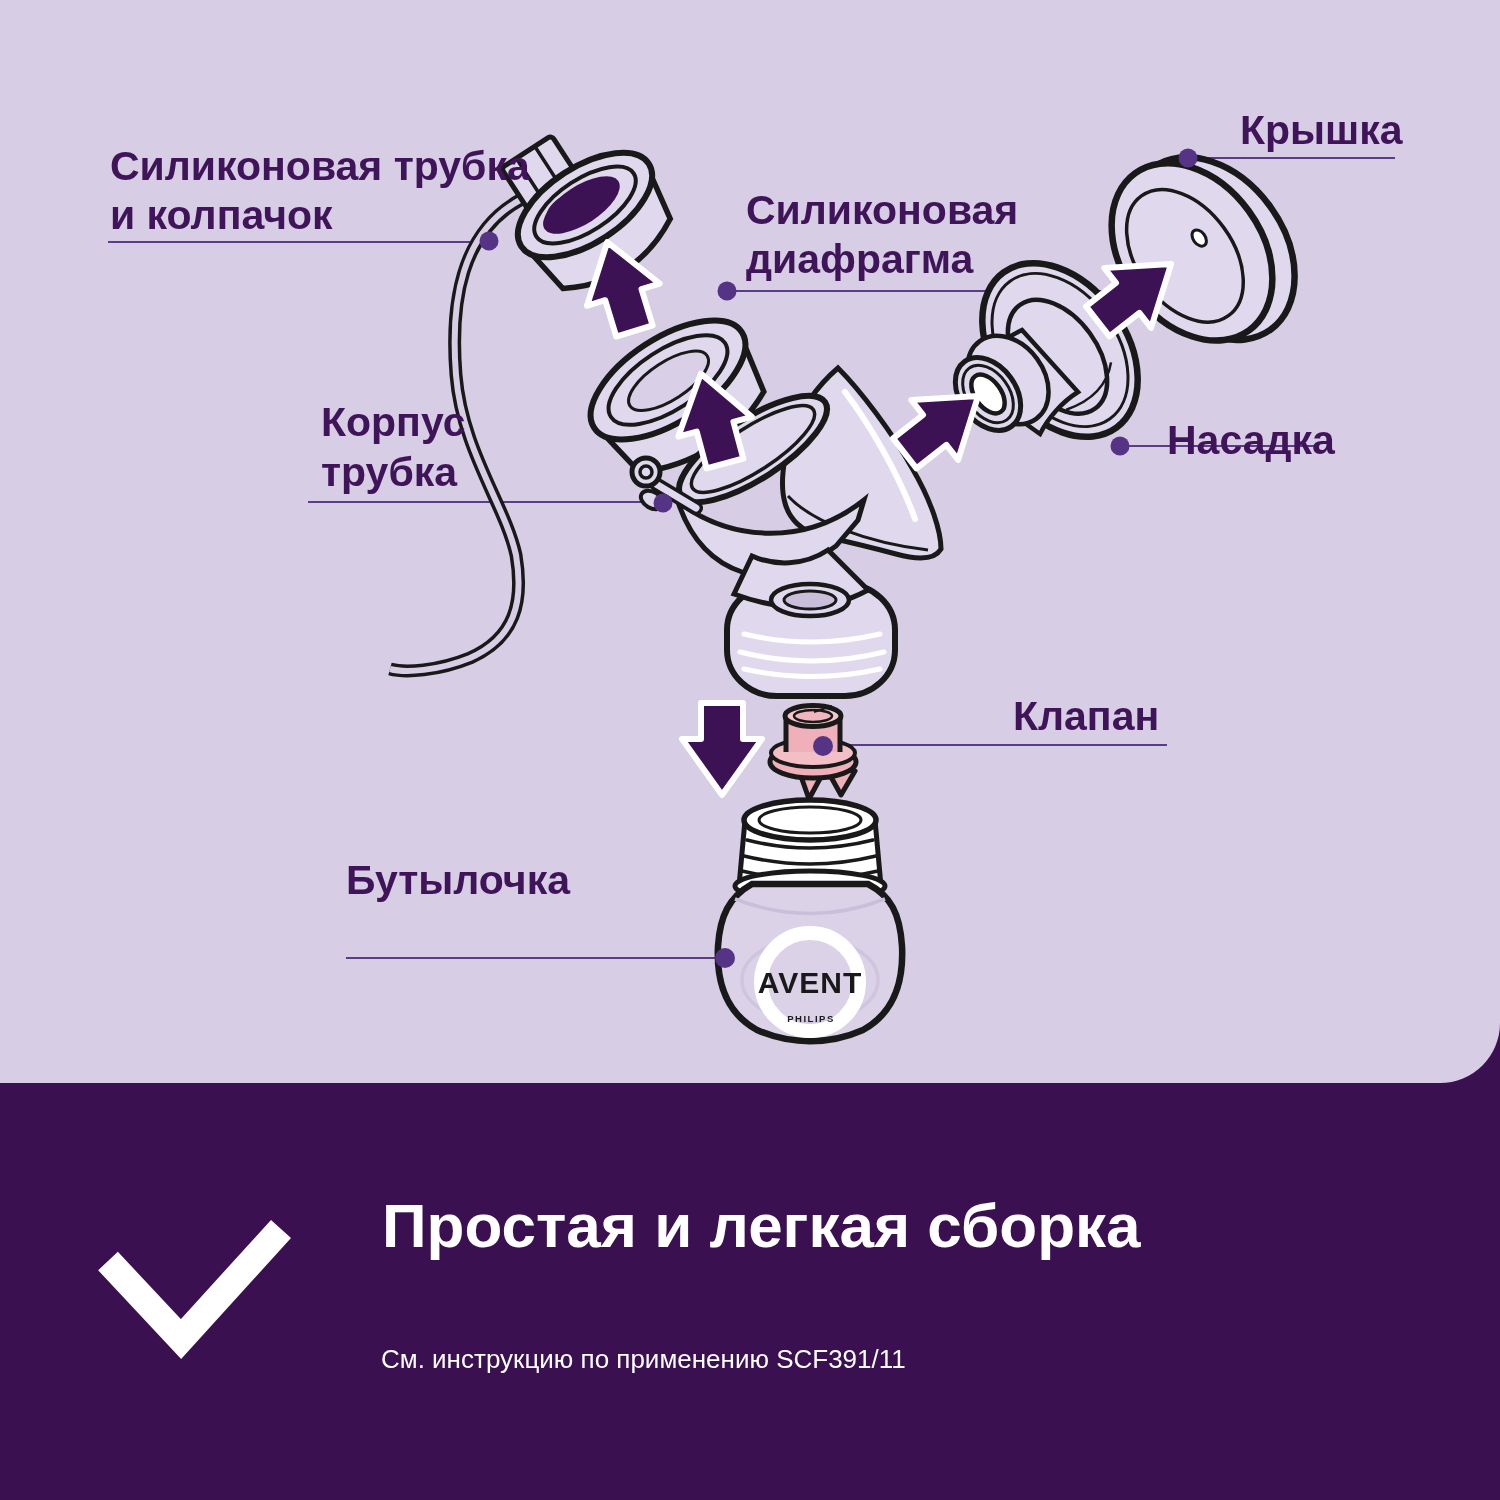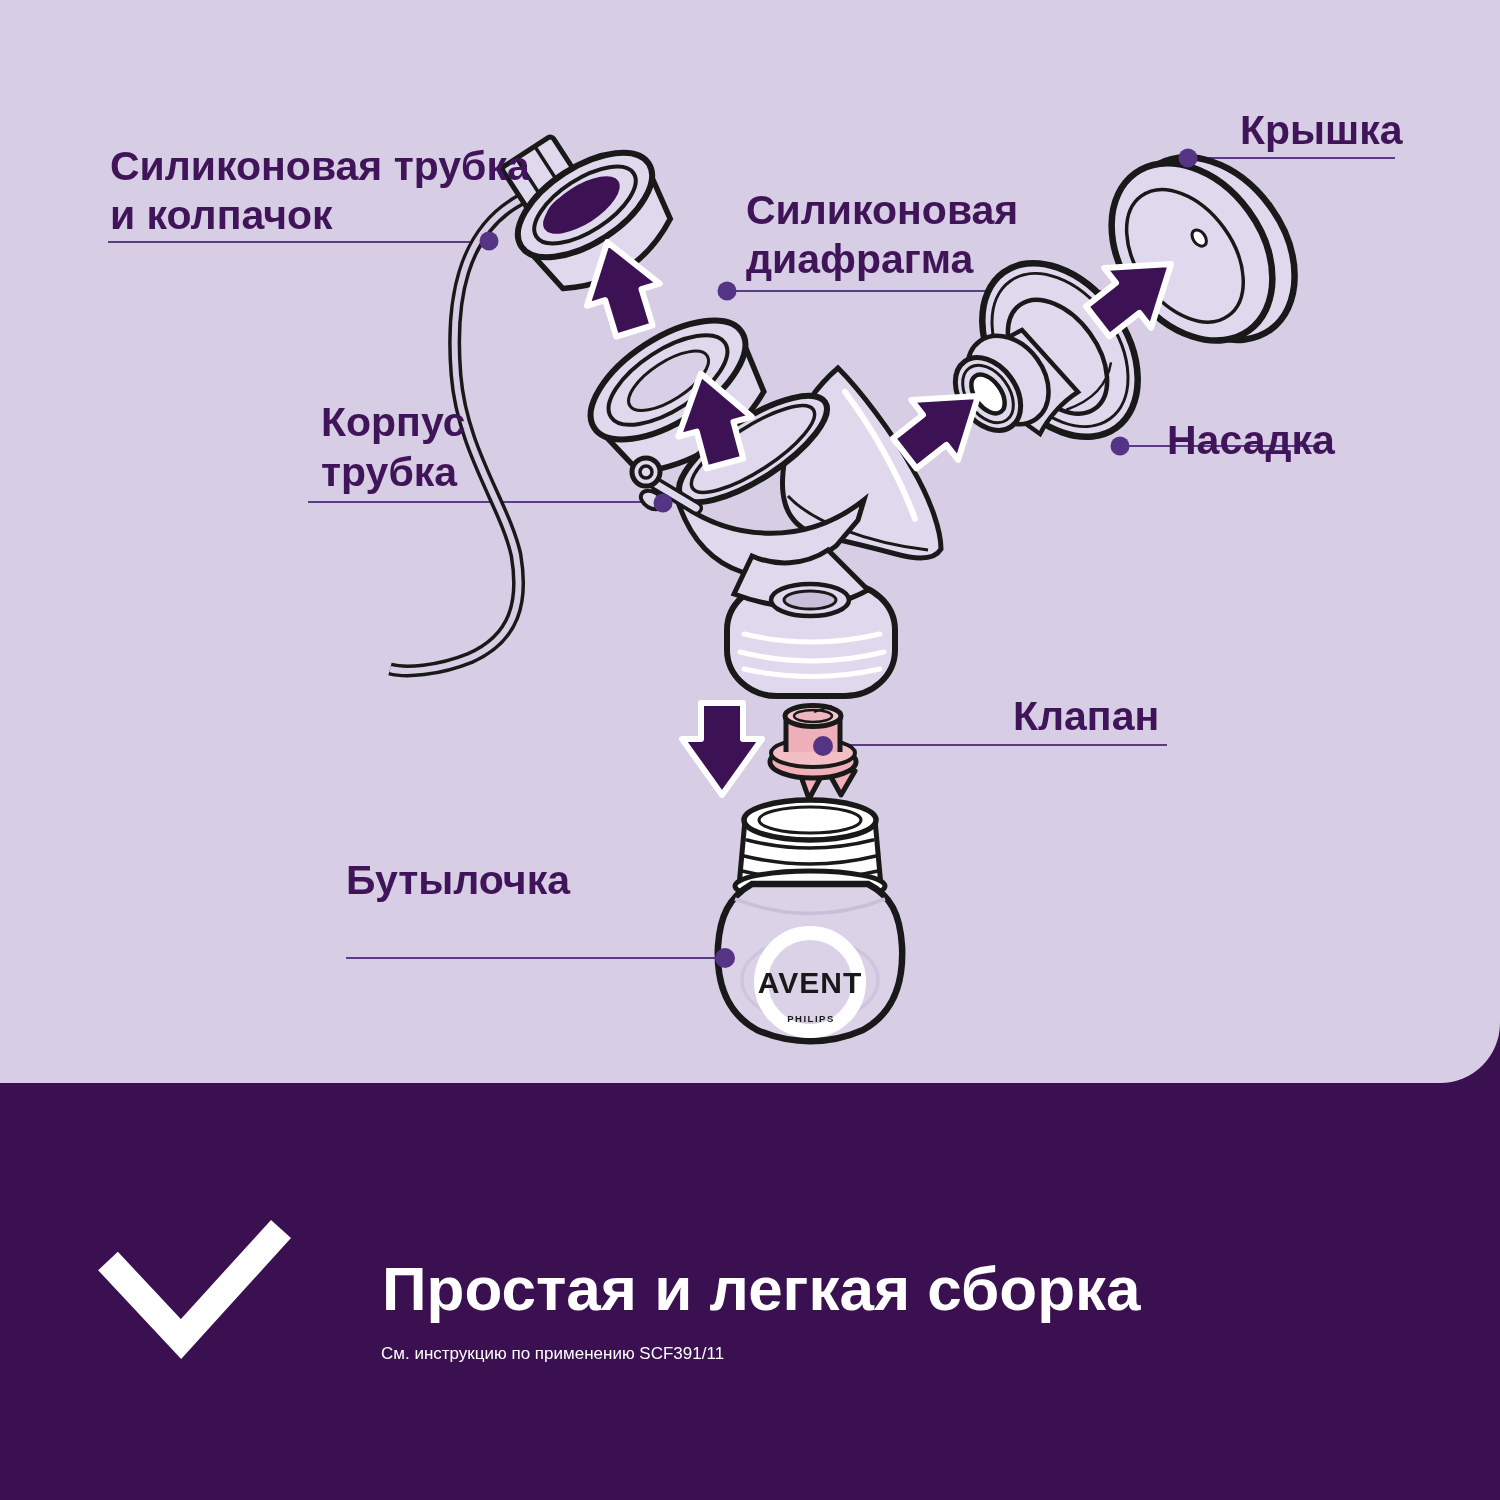--- a/index.html
+++ b/index.html
@@ -1,22 +1,22 @@
 <!DOCTYPE html>
 <html><head>
 <meta charset="utf-8">
 <style>
   html,body{margin:0;padding:0;}
   body{width:1500px;height:1500px;overflow:hidden;background:#3b1051;font-family:"Liberation Sans",sans-serif;}
   .stage{position:relative;width:1500px;height:1500px;background:#3b1051;}
   .panel-light{position:absolute;left:0;top:0;width:1500px;height:1083px;background:#d7cde4;border-bottom-right-radius:60px;}
   .diagram-svg{position:absolute;left:0;top:0;width:1500px;height:1500px;}
   .lbl{position:absolute;font-weight:bold;font-size:41px;line-height:49px;color:#401458;white-space:nowrap;}
-  .footer-headline{position:absolute;left:382px;top:1253px;font-weight:bold;font-size:62px;color:#ffffff;white-space:nowrap;}
-  .footer-note{position:absolute;left:381px;top:1344px;font-weight:normal;font-size:17px;color:#ffffff;white-space:nowrap;}
+  .footer-headline{position:absolute;left:382px;top:1190px;font-weight:bold;font-size:62px;color:#ffffff;white-space:nowrap;}
+  .footer-note{position:absolute;left:381px;top:1344px;font-weight:normal;font-size:26px;color:#ffffff;white-space:nowrap;}
   
   .part{fill:#e0d9ee;stroke:#191919;}
   .lnb{stroke:#191919;fill:none;}
   .wt{stroke:#ffffff;fill:none;stroke-linecap:round;}
   .arrow{fill:#3c1254;stroke:#ffffff;stroke-width:6;stroke-linejoin:round;}
   .conn{stroke:#5b3d87;stroke-width:2;}
   .dot{fill:#563485;}
   .pink{fill:#efb0ba;stroke:#191919;}
 </style>
 </head>

